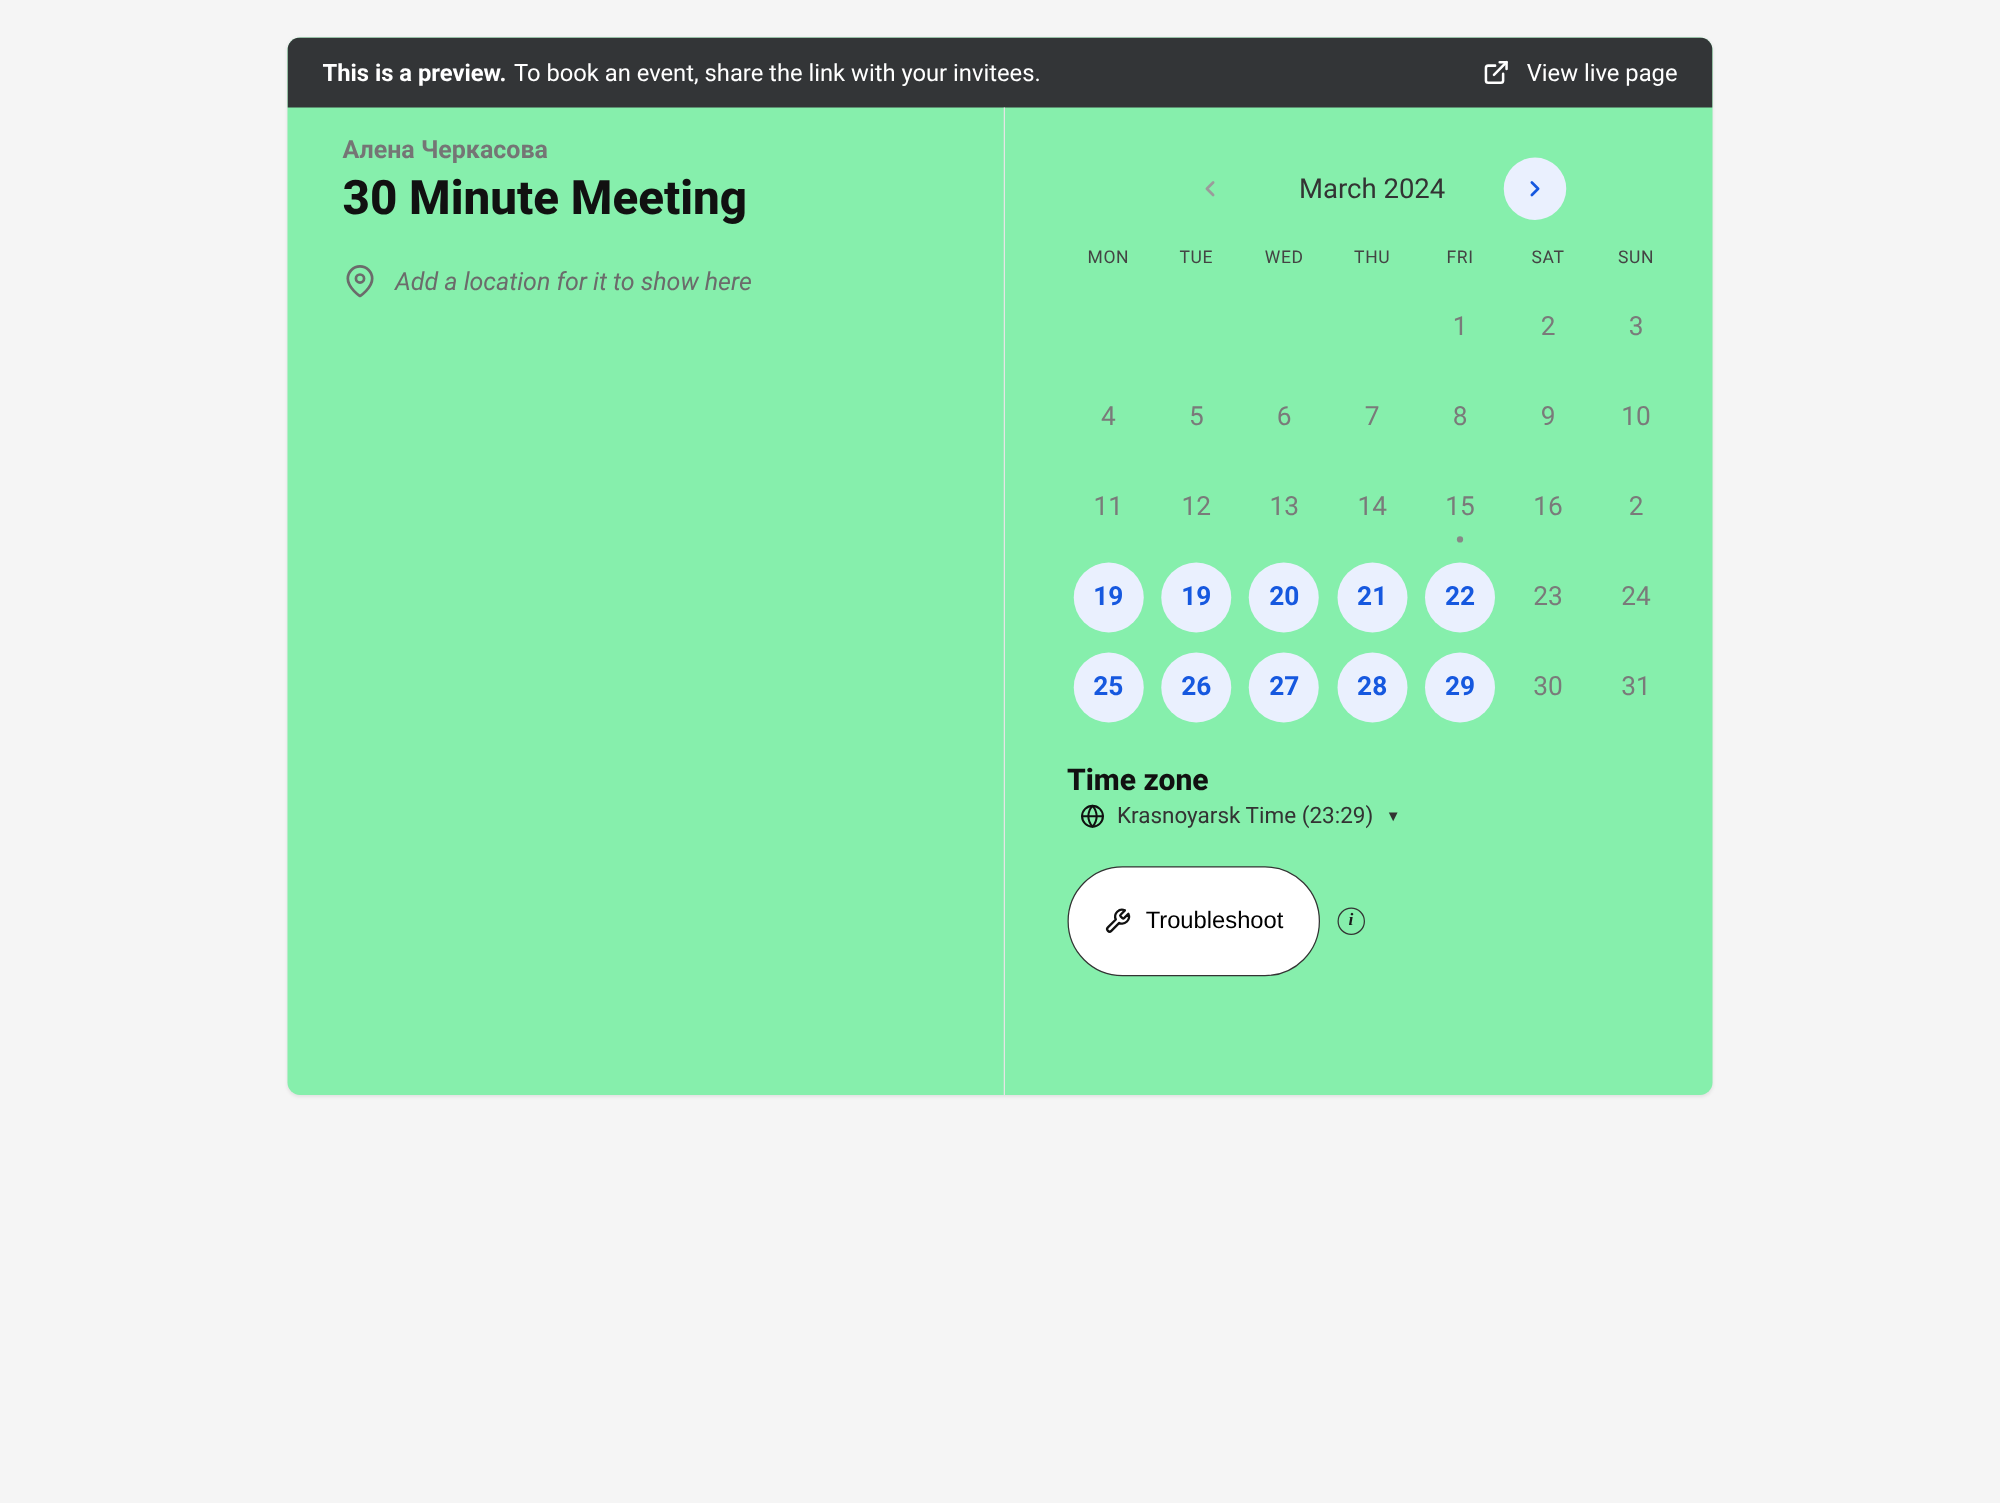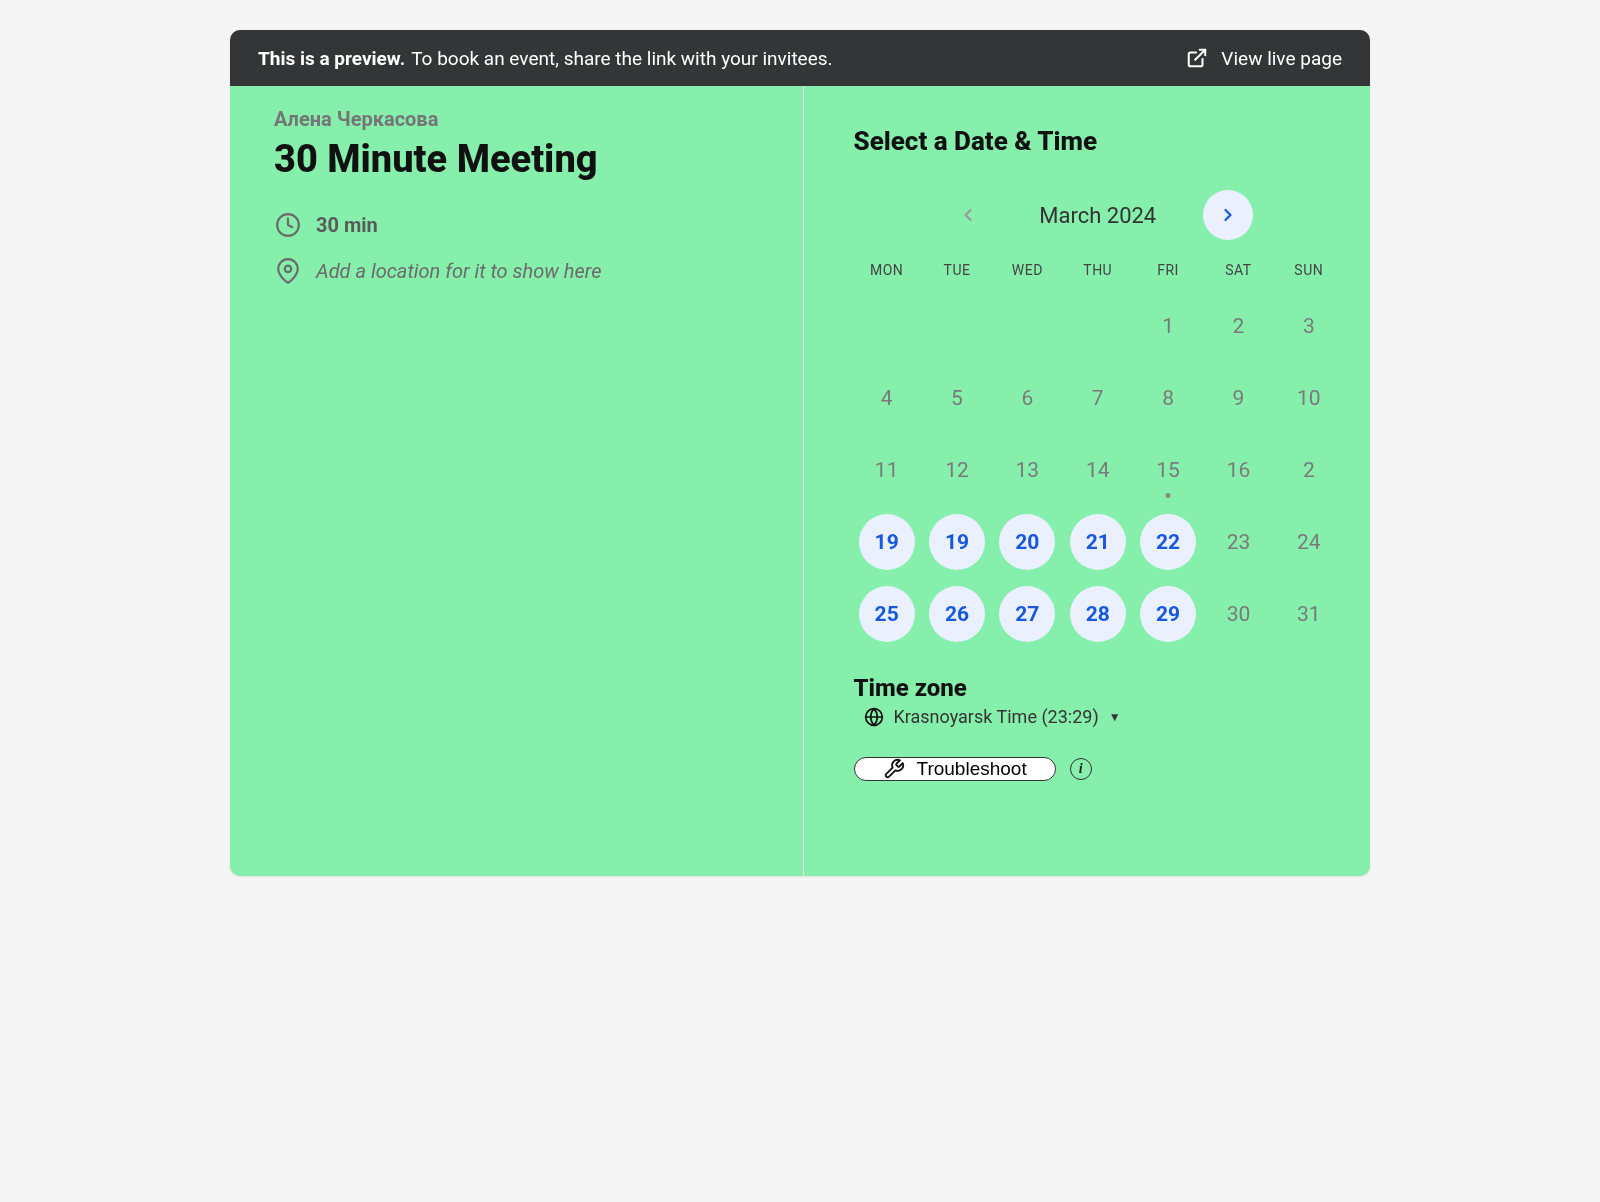--- a/index.html
+++ b/index.html
@@ -80,21 +80,21 @@
     width: 5px; height: 5px; background: #888; border-radius: 50%;
   }
 
   .tz-label { font-weight: 800; font-size: 24px; margin-bottom: 4px; color: #111; }
   .tz-row { display: flex; align-items: center; gap: 10px; font-size: 18px; color: #333; margin-bottom: 30px; cursor: pointer; margin-left: 10px; }
   .tz-caret { font-size: 12px; color: #333; }
 
   .troubleshoot-row { display: flex; align-items: center; gap: 14px; }
   .troubleshoot-btn {
     border: 1px solid #333; border-radius: 999px;
-    padding: 0 28px; display: inline-flex; align-items: center; gap: 12px;
+    padding: 32px 28px; display: inline-flex; align-items: center; gap: 12px;
     font-size: 19px; background: #fff; cursor: pointer;
   }
   .info-icon {
     width: 22px; height: 22px; border: 1px solid #333; border-radius: 50%;
     display: inline-flex; align-items: center; justify-content: center;
     font-family: Georgia, serif; font-style: italic; font-size: 14px; font-weight: 700;
     cursor: pointer;
   }
   svg { display: block; }
 </style>
@@ -119,43 +119,33 @@
       <span>View live page</span>
     </div>
   </div>
 
   <div class="card-body">
 
     <div class="left-panel">
       <div class="host-name">Алена Черкасова</div>
       <div class="event-title">30 Minute Meeting</div>
 
-      <div class="meta-row">
-        <span class="icon-slot">
-          <svg width="26" height="26" viewBox="0 0 24 24" fill="none" stroke="currentColor" stroke-width="2" stroke-linecap="round" stroke-linejoin="round">
-            <circle cx="12" cy="12" r="10"></circle>
-              <polyline points="12 6 12 12 16 14"></polyline>
-          </svg>
-        </span>
-        <span class="dur-text">30 min</span>
-      </div>
 
       <div class="meta-row loc">
         <span class="icon-slot">
           <svg width="26" height="26" viewBox="0 0 24 24" fill="none" stroke="currentColor" stroke-width="2" stroke-linecap="round" stroke-linejoin="round">
             <path d="M21 10c0 7-9 13-9 13s-9-6-9-13a9 9 0 0 1 18 0z"></path>
               <circle cx="12" cy="10" r="3"></circle>
           </svg>
         </span>
         <span>Add a location for it to show here</span>
       </div>
     </div>
 
     <div class="right-panel">
-      <div class="right-title">Select a Date &amp; Time</div>
 
       <div class="month-header">
         <span class="nav-btn prev">
           <span>
             <svg width="20" height="20" viewBox="0 0 24 24" fill="none" stroke="currentColor" stroke-width="2.6" stroke-linecap="round" stroke-linejoin="round">
                 <polyline points="15 18 9 12 15 6"></polyline>
               </svg>
           </span>
         </span>
         <span class="month-label">March 2024</span>

